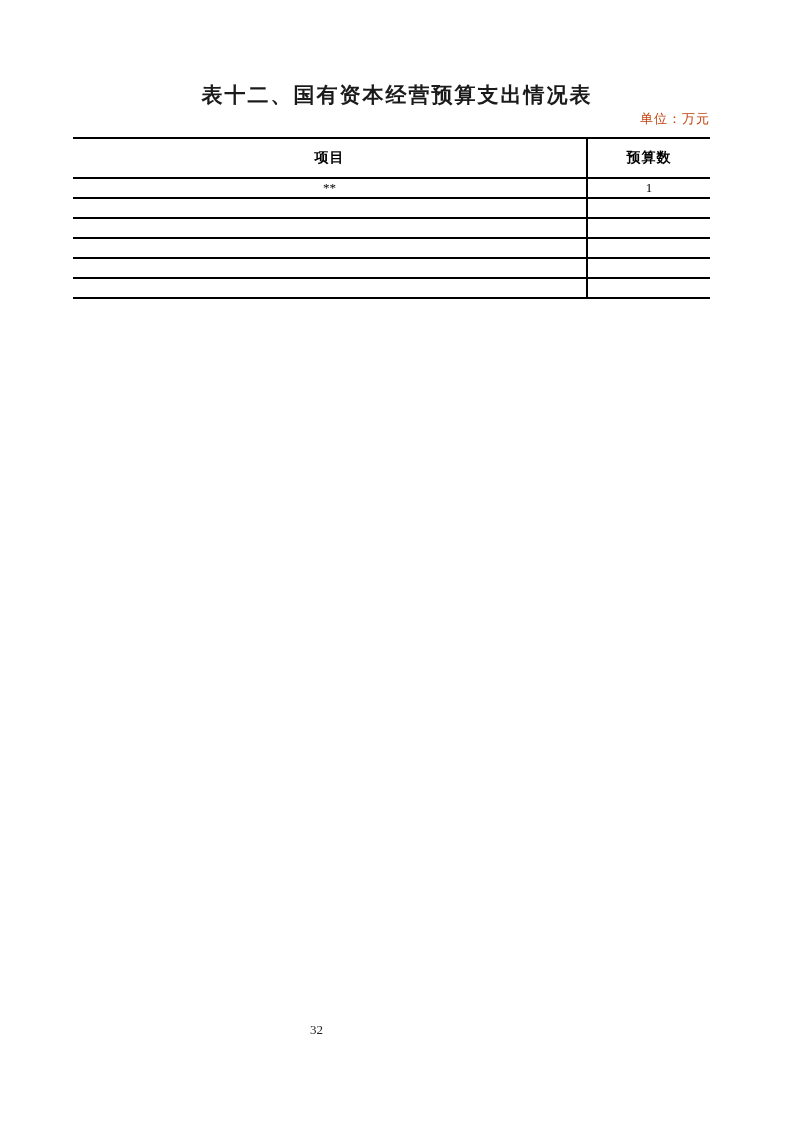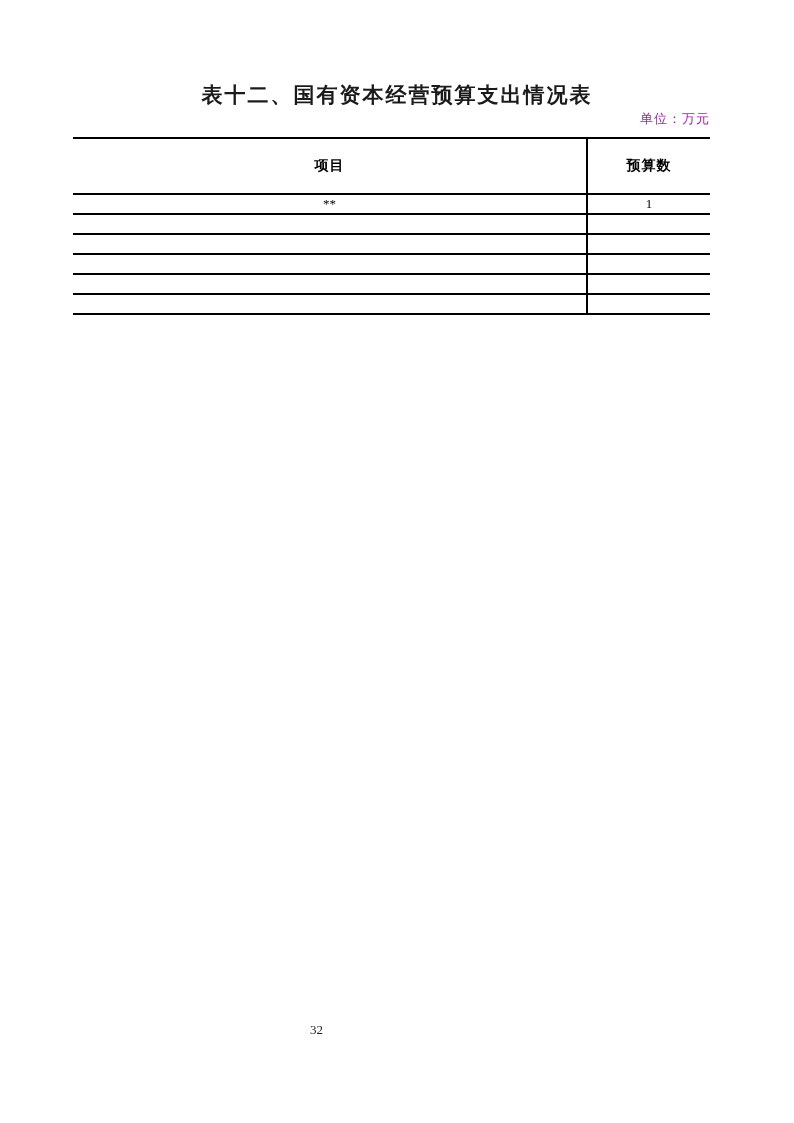--- a/index.html
+++ b/index.html
@@ -30,21 +30,21 @@
     color: #1a1a1a;
   }
   .unit-label {
     position: absolute;
     top: 110px;
     left: 73px;
     width: 637px;
     text-align: right;
     font-size: 13px;
     letter-spacing: 1px;
-    color: #a21caf;
+    color: #c2410c;
   }
   table.budget-table {
     position: absolute;
     top: 137px;
     left: 73px;
     width: 637px;
     border-collapse: collapse;
     table-layout: fixed;
     border-top: 2px solid #000000;
   }
@@ -52,21 +52,21 @@
   .budget-table col.col-budget { width: 123px; }
   .budget-table tr { border-bottom: 2px solid #000000; }
   .budget-table th, .budget-table td {
     padding: 0;
     text-align: center;
     vertical-align: middle;
     overflow: hidden;
     white-space: nowrap;
   }
   .budget-table th {
-    height: 56px;
+    height: 40px;
     font-size: 14px;
     font-weight: bold;
     letter-spacing: 1px;
   }
   .budget-table td {
     height: 20px;
     font-size: 13px;
     font-weight: normal;
   }
   .budget-table .col-divider { border-left: 2px solid #000000; }

